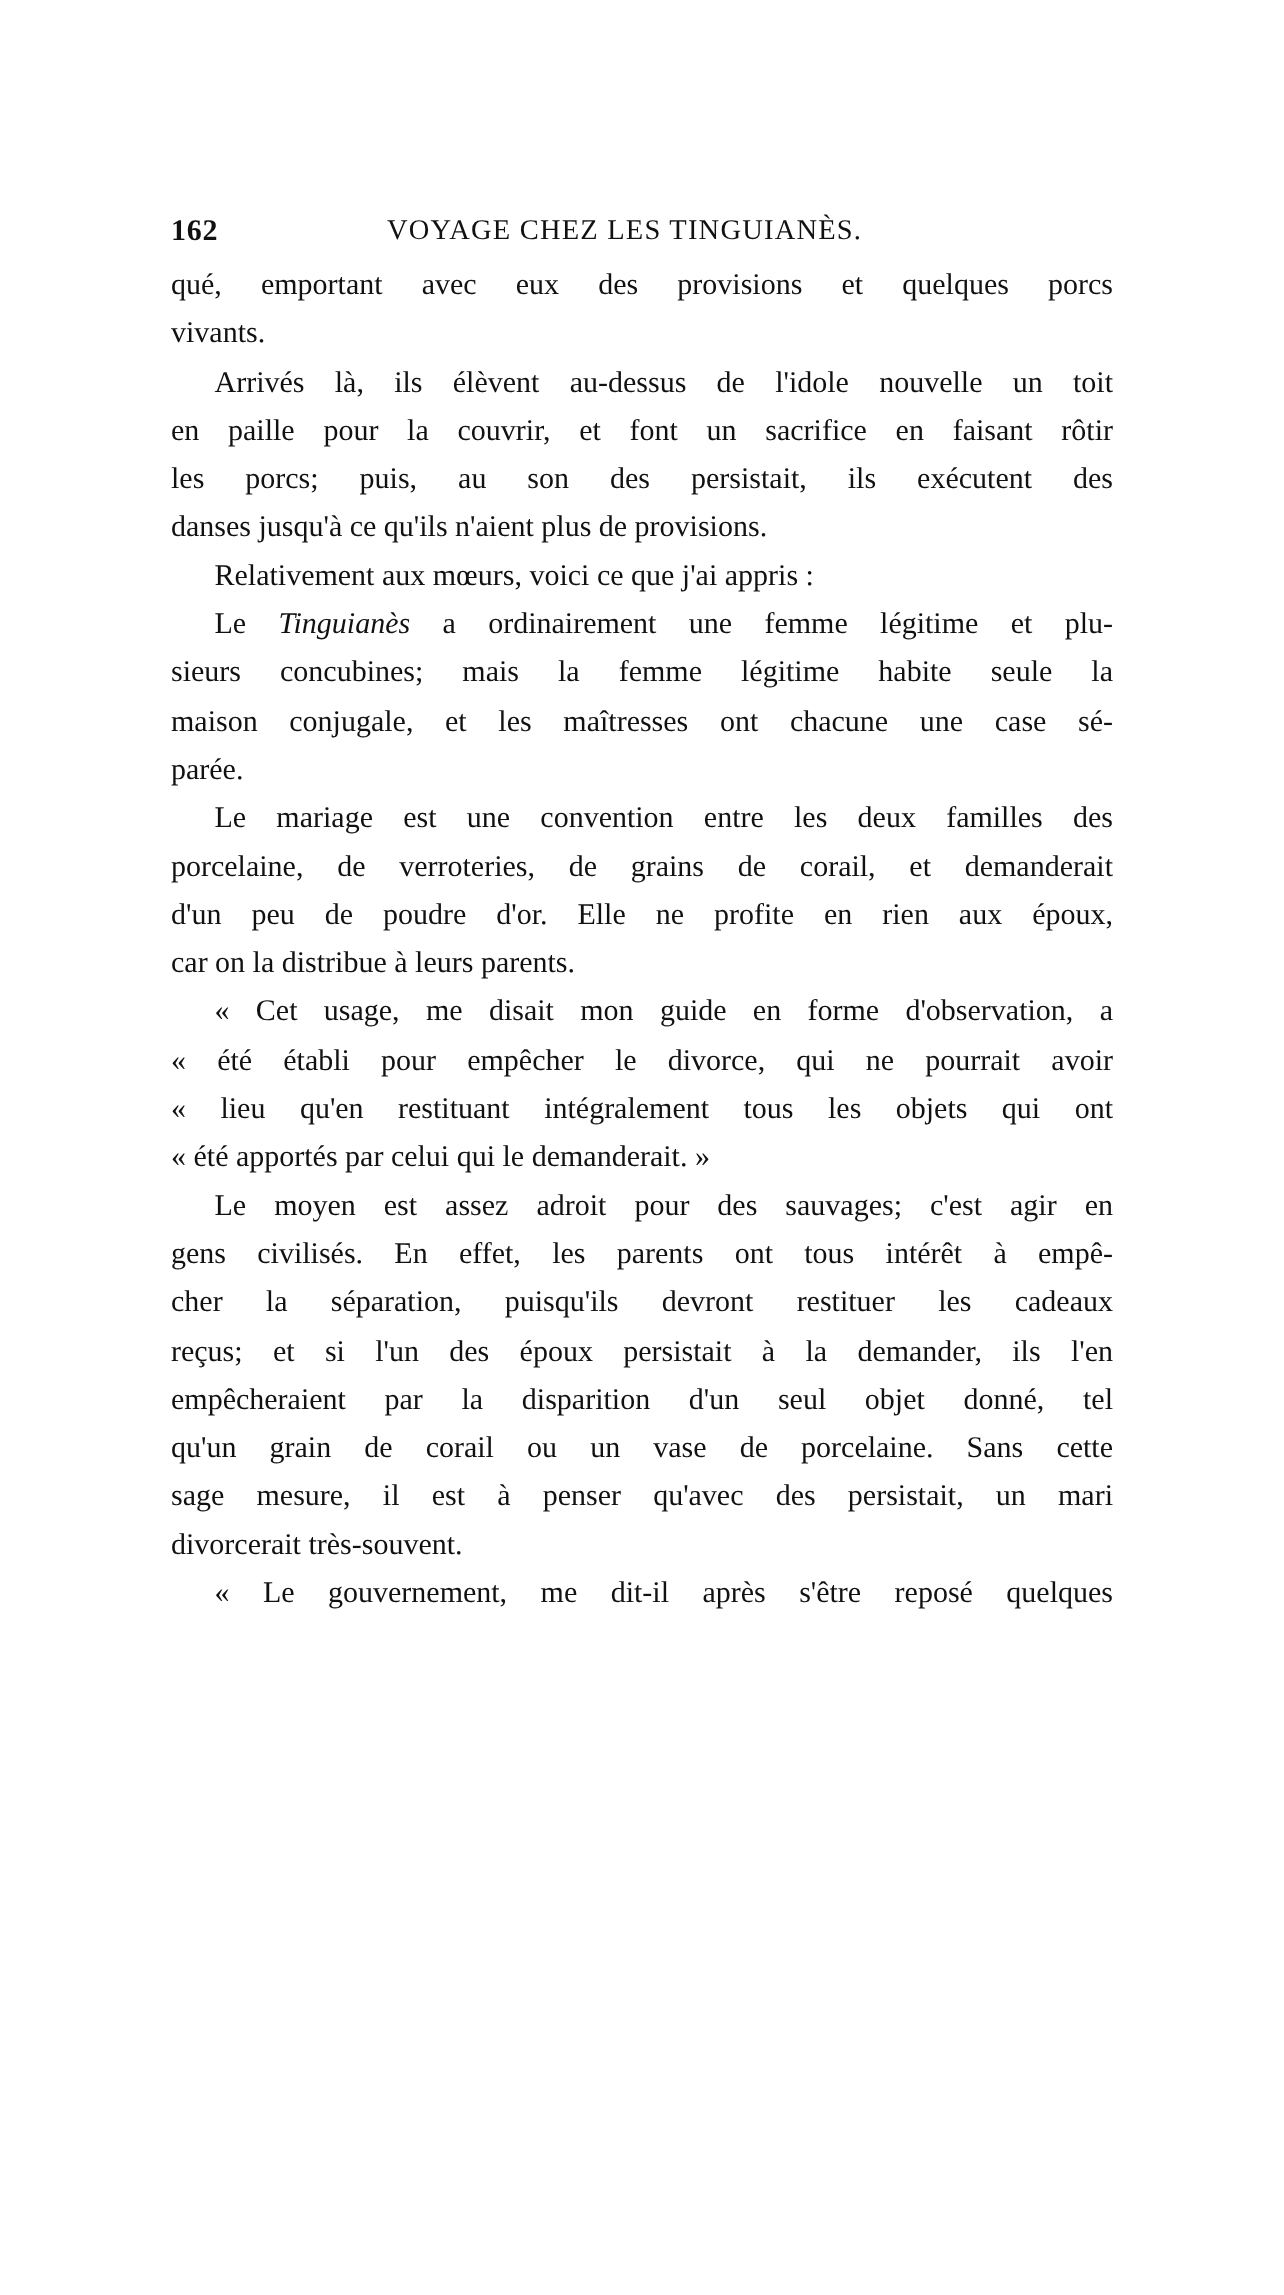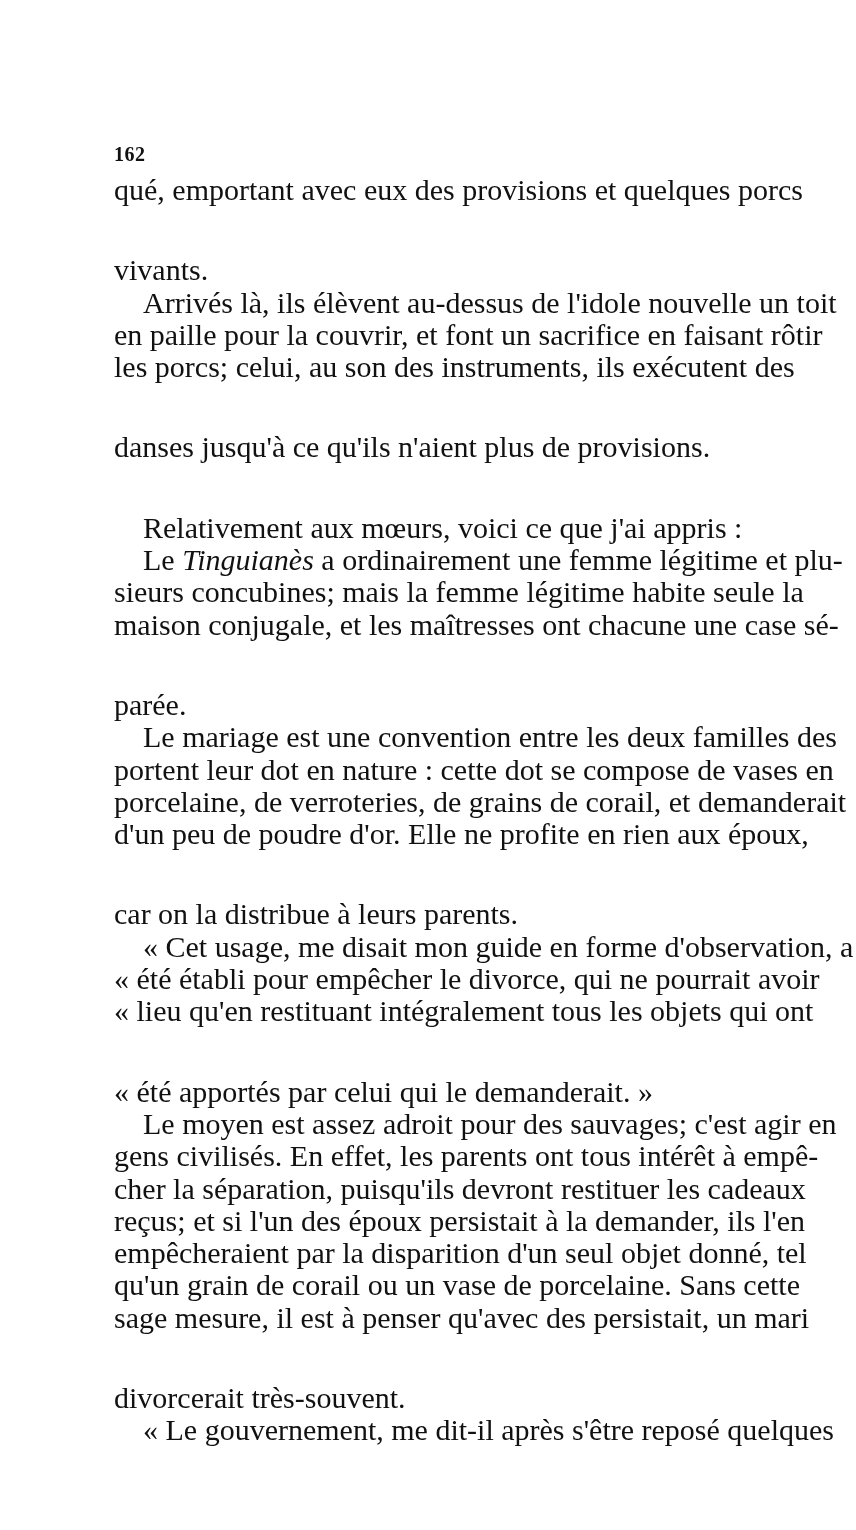--- a/index.html
+++ b/index.html
@@ -47,73 +47,72 @@
     .body-text {
       position: absolute;
       left: 114px;
       top: 174px;
       width: 628px;
     }
     .line {
       display: block;
       height: 32.3px;
       line-height: 32.3px;
-      font-size: 30px;
+      font-size: 20px;
       white-space: nowrap;
       text-align: justify;
       text-align-last: justify;
     }
     .line.last {
       text-align-last: left;
-      margin-top: 48px;
     }
     .line.indent {
       padding-left: 29px;
     }
     em {
     }
   </style>
 </head>
 <body>
 
 <div class="page">
 
   <div class="running-head">
     <span class="page-number">162</span>
+    <span class="running-title">VOYAGE CHEZ LES TINGUIANÈS.</span>
   </div>
 
   <div class="body-text">
 
     <div>
       <span class="line">qué, emportant avec eux des provisions et quelques porcs</span>
       <span class="line last">vivants.</span>
     </div>
 
     <div>
       <span class="line indent">Arrivés là, ils élèvent au-dessus de l'idole nouvelle un toit</span>
       <span class="line">en paille pour la couvrir, et font un sacrifice en faisant rôtir</span>
-      <span class="line">les porcs; celui, au son des instruments, ils exécutent des</span>
+      <span class="line">les porcs; puis, au son des persistait, ils exécutent des</span>
       <span class="line last">danses jusqu'à ce qu'ils n'aient plus de provisions.</span>
     </div>
 
 
     <div>
       <span class="line indent last">Relativement aux mœurs, voici ce que j'ai appris :</span>
     </div>
 
     <div>
       <span class="line indent"><span>Le </span><em>Tinguianès</em><span> </span><span>a ordinairement une femme légitime et plu-</span></span>
       <span class="line">sieurs concubines; mais la femme légitime habite seule la</span>
       <span class="line">maison conjugale, et les maîtresses ont chacune une case sé-</span>
       <span class="line last">parée.</span>
     </div>
 
     <div>
       <span class="line indent">Le mariage est une convention entre les deux familles des</span>
-      <span class="line">portent leur dot en nature : cette dot se compose de vases en</span>
       <span class="line">porcelaine, de verroteries, de grains de corail, et demanderait</span>
       <span class="line">d'un peu de poudre d'or. Elle ne profite en rien aux époux,</span>
       <span class="line last">car on la distribue à leurs parents.</span>
     </div>
 
     <div>
       <span class="line indent">« Cet usage, me disait mon guide en forme d'observation, a</span>
       <span class="line">« été établi pour empêcher le divorce, qui ne pourrait avoir</span>
       <span class="line">« lieu qu'en restituant intégralement tous les objets qui ont</span>
       <span class="line last">« été apportés par celui qui le demanderait. »</span>

